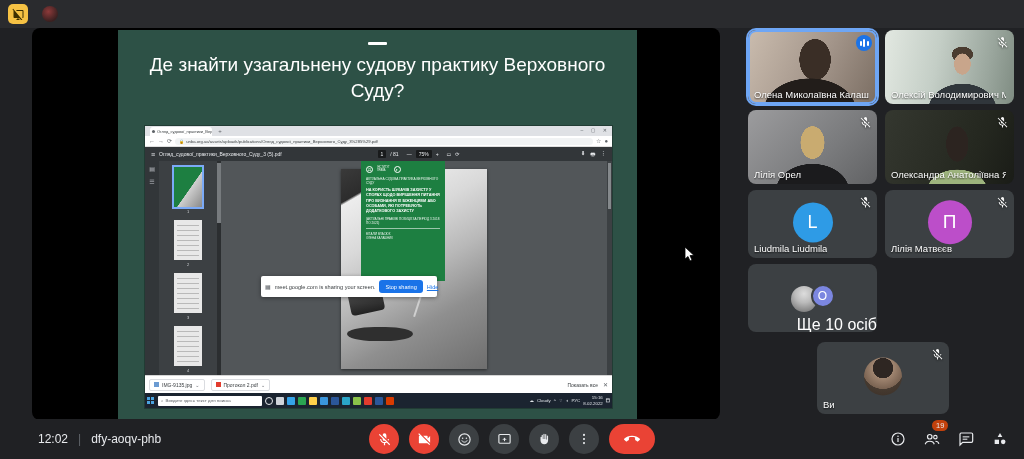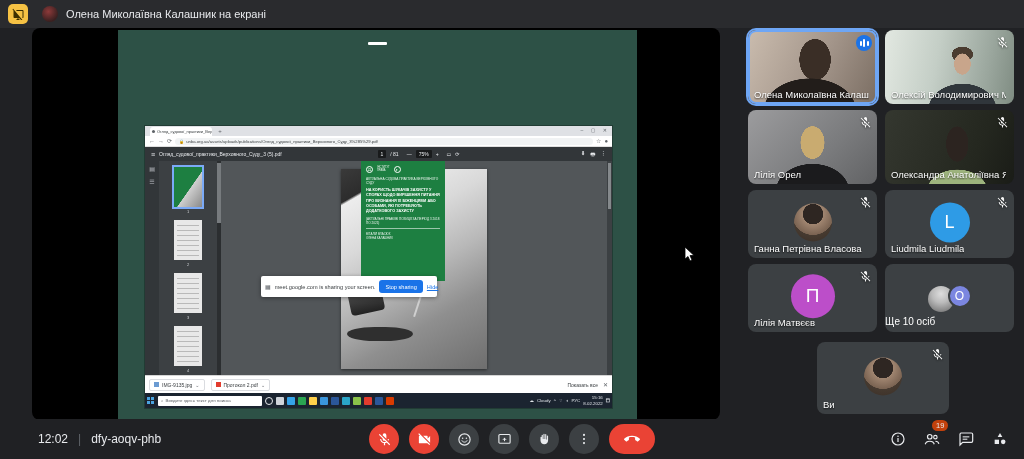--- a/index.html
+++ b/index.html
@@ -104,21 +104,21 @@
   .spk i:nth-child(1){height:5px;}.spk i:nth-child(2){height:8px;}.spk i:nth-child(3){height:5px;}
   .init-circle{position:absolute;left:50%;top:50%;transform:translate(-50%,-54%);border-radius:50%;color:#fff;display:flex;align-items:center;justify-content:center;}
   .photo-circle{position:absolute;left:50%;top:50%;transform:translate(-50%,-54%);width:38px;height:38px;border-radius:50%;background:radial-gradient(circle at 50% 28%,#2e2622 0%,#2e2622 30%,#a08570 31%,#7a6352 62%,#463a30 63%,#3a2f27 100%);}
   .v1{background:radial-gradient(ellipse 70px 48px at 48% 108%,#221d1a 0%,#221d1a 65%,rgba(0,0,0,0) 66%),radial-gradient(ellipse 26px 34px at 52% 40%,#3a2e26 0%,#3a2e26 60%,rgba(0,0,0,0) 61%),linear-gradient(115deg,#cabcae 0%,#a3958a 55%,#7a6d62 100%);}
   .v2{background:radial-gradient(ellipse 52px 40px at 60% 108%,#30363b 0%,#30363b 65%,rgba(0,0,0,0) 66%),radial-gradient(ellipse 15px 19px at 60% 46%,#c8a58b 0%,#c8a58b 55%,rgba(0,0,0,0) 56%),radial-gradient(ellipse 19px 14px at 60% 33%,#4a3c30 0%,#4a3c30 55%,rgba(0,0,0,0) 56%),linear-gradient(100deg,#e2e8e1 0%,#c4cec6 40%,#9aa69d 78%,#7f8c82 100%);}
   .v3{background:radial-gradient(ellipse 56px 42px at 50% 110%,#1b1b1d 0%,#1b1b1d 65%,rgba(0,0,0,0) 66%),radial-gradient(ellipse 22px 30px at 50% 44%,#c9ab70 0%,#c9ab70 54%,rgba(0,0,0,0) 55%),radial-gradient(ellipse 12px 15px at 50% 44%,#c79d7e 0%,#c79d7e 54%,rgba(0,0,0,0) 55%),linear-gradient(135deg,#9c9c9e 0%,#7a7b7d 60%,#616264 100%);text-decoration:underline;}
   .v4{background:radial-gradient(ellipse 50px 36px at 56% 110%,#9db37d 0%,#9db37d 60%,rgba(0,0,0,0) 61%),radial-gradient(ellipse 19px 30px at 56% 46%,#2c2420 0%,#2c2420 58%,rgba(0,0,0,0) 59%),radial-gradient(ellipse 10px 12px at 56% 38%,#caa68c 0%,#caa68c 50%,rgba(0,0,0,0) 51%),linear-gradient(110deg,#34372f 0%,#24271f 70%,#1a1c17 100%);}
   #overflow-tile .pair{position:absolute;left:50%;top:22px;transform:translateX(-50%);width:44px;height:26px;}
   #overflow-tile .ph{position:absolute;left:0;top:0;width:26px;height:26px;border-radius:50%;background:radial-gradient(circle at 50% 30%,#ddd 0%,#bbb 40%,#666 100%);}
   #overflow-tile .oc{position:absolute;right:0;top:-2px;width:24px;height:24px;border-radius:50%;background:#7b86e0;border:2px solid #3c4043;color:#fff;font-size:12px;display:flex;align-items:center;justify-content:center;}
-  #overflow-label{position:absolute;left:0;right:0;top:52px;text-align:left;color:#fff;font-size:10px;}
+  #overflow-label{position:absolute;left:0;right:0;top:52px;text-align:right;color:#fff;font-size:16px;}
   #self-row{position:absolute;left:69px;top:312px;width:129px;height:72px;}
   #self-row .tile{width:132px;height:72px;}
 
   
   #bottombar{position:absolute;left:0;top:419px;width:1024px;height:40px;background:#202124;}
   #bb-left{position:absolute;left:38px;top:13px;display:flex;gap:10px;align-items:center;color:#e8eaed;font-size:12px;}
   #bb-left .sep{color:#5f6368;}
   #bb-center{position:absolute;left:50%;top:5px;transform:translateX(-50%);display:flex;gap:10px;align-items:center;}
   .cbtn{width:30px;height:30px;border-radius:50%;background:#3c4043;display:flex;align-items:center;justify-content:center;border:none;}
   .cbtn.red{background:#ea4335;}
@@ -132,26 +132,26 @@
 
 <div id="app">
 
   <div id="topbar">
     <div id="stop-present-btn">
       <svg width="12" height="12" viewBox="0 0 24 24">
           <path d="M21 4H7.8l2 2H21v12h-1.2l2 2c.7-.2 1.2-.8 1.2-1.6V6c0-1.1-.9-2-2-2zM2.3 1.5L1 2.8 3 4.8V18c0 1.1.9 2 2 2h6v2H9v2h6v-2h-2v-2h1.2l6 6 1.3-1.3L2.3 1.5z" fill="#3c2f00"></path>
         </svg>
     </div>
     <div id="presenter-avatar"></div>
-    <span id="presenter-label">Олена Миколаївна Калашник на екрані</span>
   </div>
 
   <div id="stage">
     <div id="slide">
       <div id="slide-dash"></div>
+      <div id="slide-title">Де знайти узагальнену судову практику Верховного Суду?</div>
 
       <div id="browser">
         <div id="tabstrip">
           <div id="tab">
               <span class="fav"></span>
               <span>Огляд_судової_практики_Вер...</span>
             </div>
           <div id="newtab-btn">+</div>
           <div class="winbtns">– ▢ ✕</div>
         </div>
@@ -339,27 +339,20 @@
               <path d="M15 10.6V5a3 3 0 0 0-6 0v.2l6 5.4zM19 11h-1.7c0 .6-.1 1.2-.3 1.8l1.3 1.3c.4-1 .7-2 .7-3.1zM4.3 3L3 4.3l6 6V11a3 3 0 0 0 3.7 2.9l1.7 1.7c-.7.3-1.5.4-2.4.4-2.8 0-5.3-2.1-5.3-5H5c0 3.4 2.7 6.2 6 6.7V21h2v-3.3c.9-.1 1.7-.4 2.5-.9l4.2 4.2 1.3-1.3L4.3 3z" fill="#fff"></path>
             </svg></div>
         </div>
         <div class="tile v4">
           <div class="pname">Олександра Анатоліївна Які...</div>
           <div class="micoff"><svg width="13" height="13" viewBox="0 0 24 24">
               <path d="M15 10.6V5a3 3 0 0 0-6 0v.2l6 5.4zM19 11h-1.7c0 .6-.1 1.2-.3 1.8l1.3 1.3c.4-1 .7-2 .7-3.1zM4.3 3L3 4.3l6 6V11a3 3 0 0 0 3.7 2.9l1.7 1.7c-.7.3-1.5.4-2.4.4-2.8 0-5.3-2.1-5.3-5H5c0 3.4 2.7 6.2 6 6.7V21h2v-3.3c.9-.1 1.7-.4 2.5-.9l4.2 4.2 1.3-1.3L4.3 3z" fill="#fff"></path>
             </svg></div>
         </div>
         <div class="tile">
-          <div class="photo-circle"></div>
-          <div class="pname">Ганна Петрівна Власова</div>
-          <div class="micoff"><svg width="13" height="13" viewBox="0 0 24 24">
-              <path d="M15 10.6V5a3 3 0 0 0-6 0v.2l6 5.4zM19 11h-1.7c0 .6-.1 1.2-.3 1.8l1.3 1.3c.4-1 .7-2 .7-3.1zM4.3 3L3 4.3l6 6V11a3 3 0 0 0 3.7 2.9l1.7 1.7c-.7.3-1.5.4-2.4.4-2.8 0-5.3-2.1-5.3-5H5c0 3.4 2.7 6.2 6 6.7V21h2v-3.3c.9-.1 1.7-.4 2.5-.9l4.2 4.2 1.3-1.3L4.3 3z" fill="#fff"></path>
-            </svg></div>
-        </div>
-        <div class="tile">
           <div class="init-circle" style="background: rgb(46, 155, 230); width: 40px; height: 40px; font-size: 18px;">L</div>
           <div class="pname">Liudmila Liudmila</div>
           <div class="micoff"><svg width="13" height="13" viewBox="0 0 24 24">
               <path d="M15 10.6V5a3 3 0 0 0-6 0v.2l6 5.4zM19 11h-1.7c0 .6-.1 1.2-.3 1.8l1.3 1.3c.4-1 .7-2 .7-3.1zM4.3 3L3 4.3l6 6V11a3 3 0 0 0 3.7 2.9l1.7 1.7c-.7.3-1.5.4-2.4.4-2.8 0-5.3-2.1-5.3-5H5c0 3.4 2.7 6.2 6 6.7V21h2v-3.3c.9-.1 1.7-.4 2.5-.9l4.2 4.2 1.3-1.3L4.3 3z" fill="#fff"></path>
             </svg></div>
         </div>
         <div class="tile">
           <div class="init-circle" style="background: rgb(188, 78, 201); width: 44px; height: 44px; font-size: 19px;">П</div>
           <div class="pname">Лілія Матвєєв</div>
           <div class="micoff"><svg width="13" height="13" viewBox="0 0 24 24">

